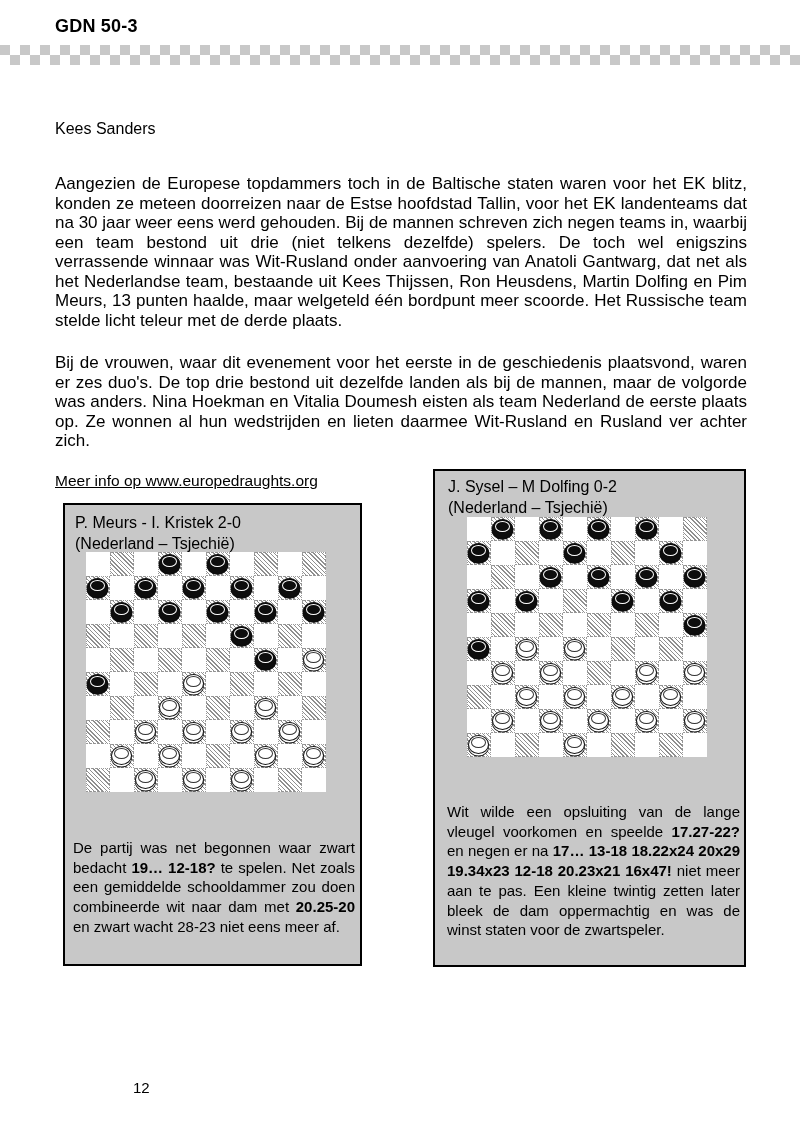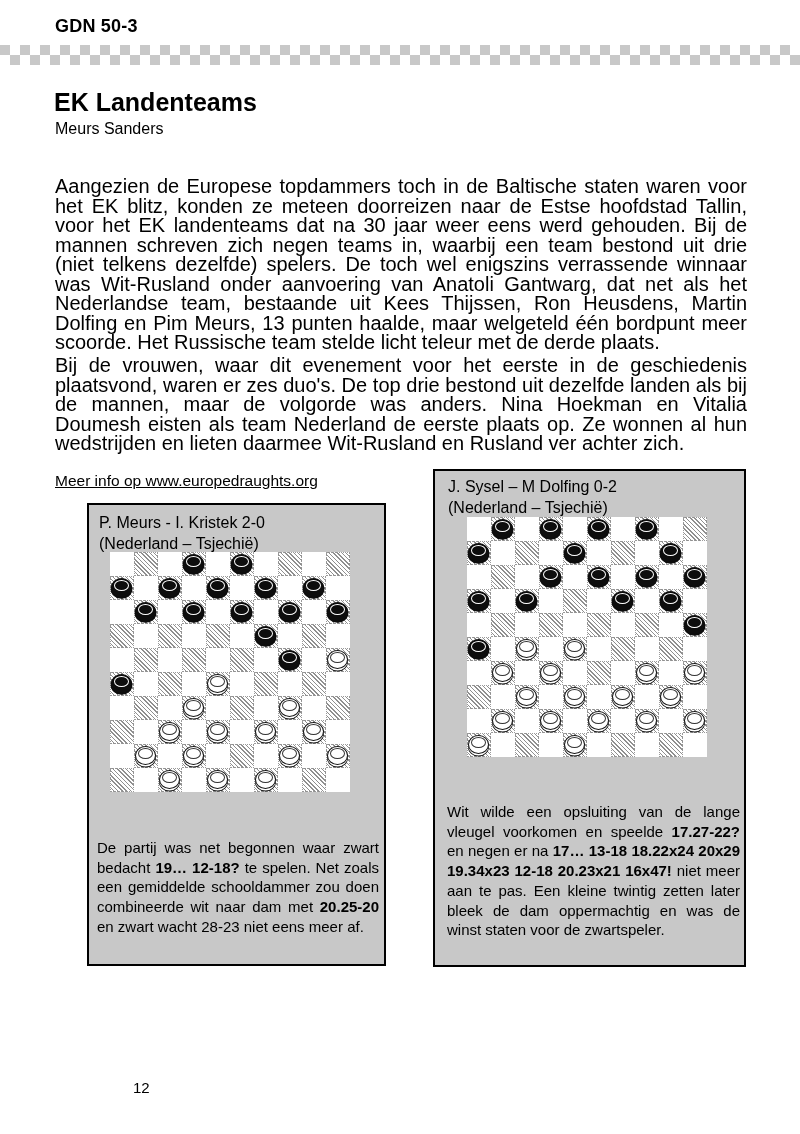--- a/index.html
+++ b/index.html
@@ -8,28 +8,28 @@
 
   .header-title{position:absolute;left:55px;top:16px;font-size:18px;font-weight:bold;letter-spacing:.2px;}
 
   .checker-band{position:absolute;left:0;top:45px;width:800px;height:20px;
         background:conic-gradient(#fff 0 25%, #c8c8c8 0 50%, #fff 0 75%, #c8c8c8 0);
         background-size:20px 20px;}
 
   .article-title{position:absolute;left:54px;top:88px;font-size:25px;font-weight:bold;}
   .article-author{position:absolute;left:55px;top:120px;font-size:16px;}
 
-  .para{position:absolute;left:55px;width:692px;font-size:20px;line-height:19.5px;text-align:justify;}
+  .para{position:absolute;left:55px;width:692px;font-size:17px;line-height:19.5px;text-align:justify;}
   .para-1{top:157px;}
   .para-2{top:336px;}
 
   .more-info{position:absolute;left:55px;top:472px;font-size:15.5px;text-decoration:underline;}
 
   .diagram-box{position:absolute;background:#c8c8c8;border:2px solid #000;box-sizing:border-box;padding-left:44px;}
-  .box-left{left:63px;top:503px;width:299px;height:463px;margin-left:24px;}
+  .box-left{left:63px;top:503px;width:299px;height:463px;}
   .box-right{left:433px;top:469px;width:313px;height:498px;}
 
   .box-caption{position:absolute;font-size:16px;line-height:20.5px;}
   .box-left  .box-caption{left:10px;top:8px;}
   .box-right .box-caption{left:13px;top:6px;}
 
   .board{position:absolute;display:grid;grid-template-columns:repeat(10,24px);grid-auto-rows:24px;
          width:240px;height:240px;background:#fff;}
   .box-left  .board{left:21px;top:47px;}
   .box-right .board{left:32px;top:46px;}
@@ -56,22 +56,21 @@
 </style>
 </head>
 <body>
 
 <div class="page">
 
   <div class="header-title">GDN 50-3</div>
 
   <div class="checker-band"></div>
 
-  <div class="article-title">EK Landenteams</div>
-  <div class="article-author">Meurs Sanders</div>
+  <div class="article-author">Kees Sanders</div>
 
   <p class="para para-1">Aangezien de Europese topdammers toch in de Baltische staten waren voor het EK blitz, konden ze meteen doorreizen naar de Estse hoofdstad Tallin, voor het EK landenteams dat na 30 jaar weer eens werd gehouden. Bij de mannen schreven zich negen teams in, waarbij een team bestond uit drie (niet telkens dezelfde) spelers. De toch wel enigszins verrassende winnaar was Wit-Rusland onder aanvoering van Anatoli Gantwarg, dat net als het Nederlandse team, bestaande uit Kees Thijssen, Ron Heusdens, Martin Dolfing en Pim Meurs, 13 punten haalde, maar welgeteld één bordpunt meer scoorde. Het Russische team stelde licht teleur met de derde plaats.</p>
   <p class="para para-2">Bij de vrouwen, waar dit evenement voor het eerste in de geschiedenis plaatsvond, waren er zes duo's. De top drie bestond uit dezelfde landen als bij de mannen, maar de volgorde was anders. Nina Hoekman en Vitalia Doumesh eisten als team Nederland de eerste plaats op. Ze wonnen al hun wedstrijden en lieten daarmee Wit-Rusland en Rusland ver achter zich.</p>
 
   <div class="more-info">Meer info op www.europedraughts.org</div>
 
   <div class="diagram-box box-left">
     <div class="box-caption">
       <div>P. Meurs - I. Kristek 2-0</div>
       <div>(Nederland – Tsjechië)</div>

